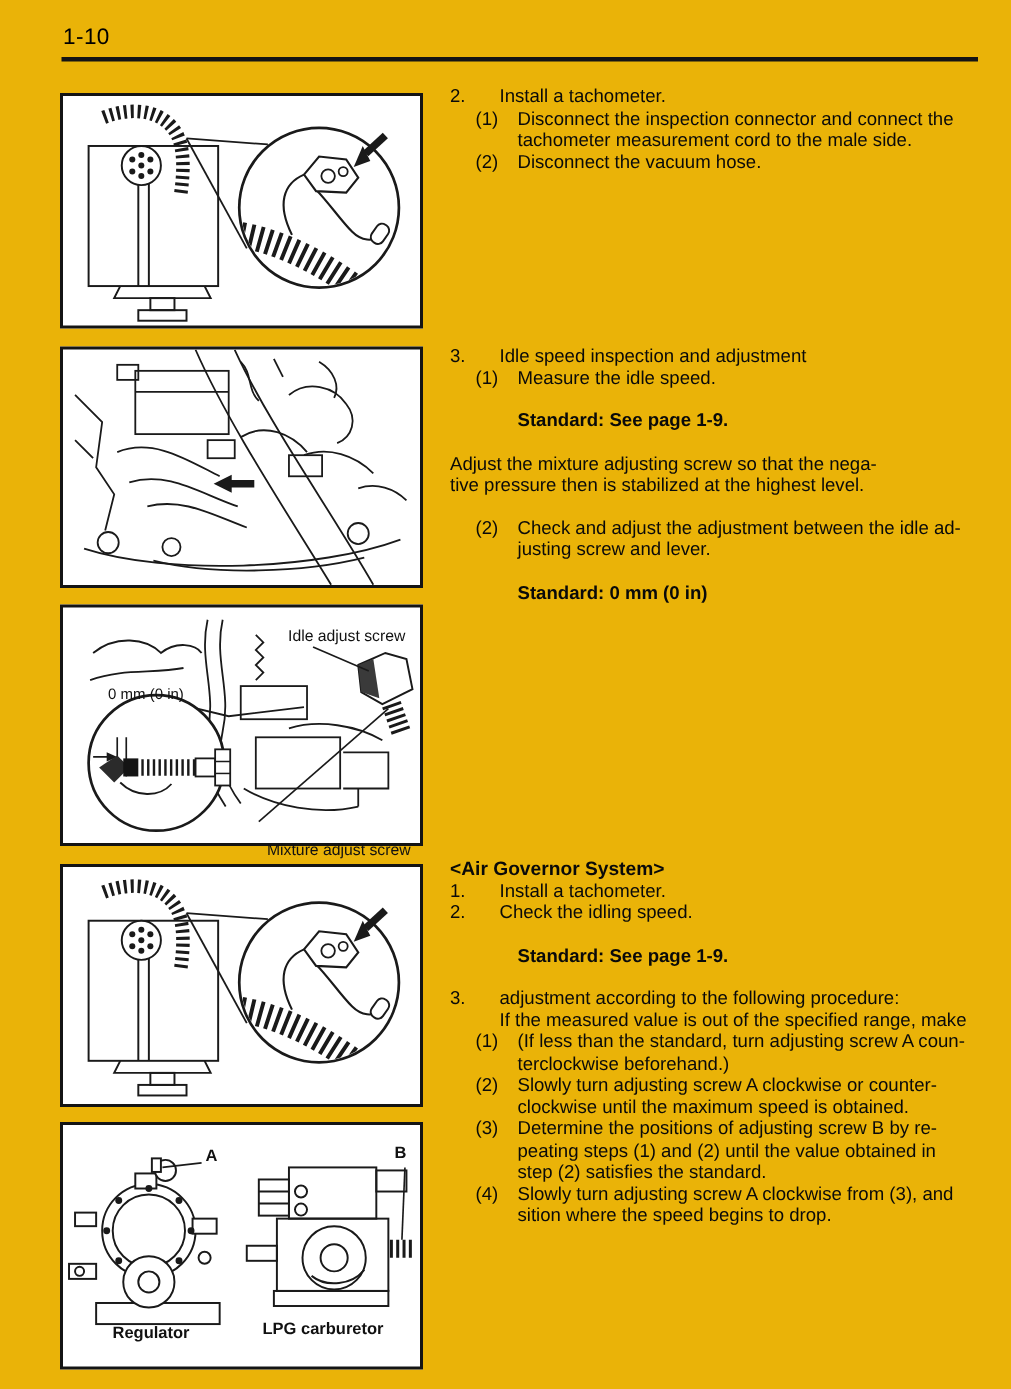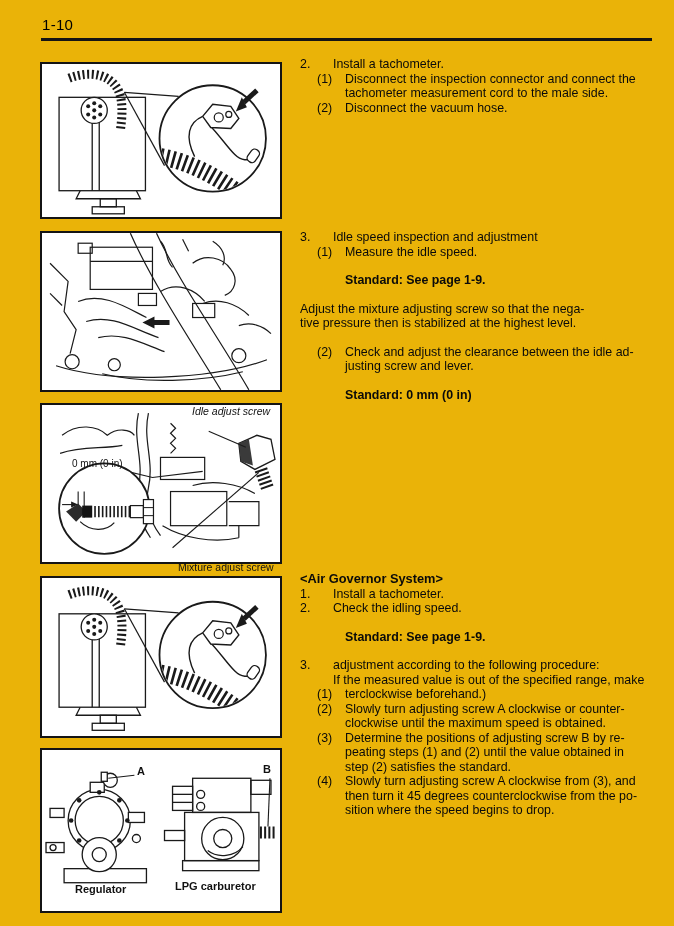--- a/index.html
+++ b/index.html
@@ -163,21 +163,21 @@
       <polygon points="36,99 29,96 29,102" fill="#1a1a1a"></polygon>
       <polygon points="24,106 36,98 44,106 34,116" fill="#2b2b2b"></polygon>
       <rect x="40" y="100" width="10" height="12" fill="#141414"></rect>
       <path d="M52,106 L88,106" stroke="#1a1a1a" stroke-width="11" stroke-dasharray="1.6,2.2" fill="none"></path>
       <rect x="88" y="100" width="13" height="12" fill="#ffffff" stroke="#1a1a1a" stroke-width="1.2"></rect>
       <rect x="101" y="94" width="10" height="24" fill="#ffffff" stroke="#1a1a1a" stroke-width="1.2"></rect>
       <line x1="101" y1="102" x2="111" y2="102" stroke="#1a1a1a" stroke-width="1"></line>
       <line x1="101" y1="110" x2="111" y2="110" stroke="#1a1a1a" stroke-width="1"></line>
       <path d="M38,116 C48,126 64,126 72,117" stroke="#1a1a1a" stroke-width="1.2" fill="none"></path>
     </svg>
-    <span class="fig-label" style="left:150px;top:0;font-style:italic;">Idle adjust screw</span>
+    <span class="fig-label" style="left:150px;top:13px;">Idle adjust screw</span>
     <span class="fig-label" style="left:30px;top:53px;font-size:10px;">0 mm (0 in)</span>
     <span class="fig-label" style="left:136px;top:136px;margin-top:20px;">Mixture adjust screw</span>
   </div>
 
   <div class="panel" style="top:576px;height:162px;">
     <svg viewBox="0 0 237 152" preserveAspectRatio="xMidYMid meet">
         <use href="#tach-art"></use>
       </svg>
   </div>
 
@@ -270,21 +270,21 @@
         </span>
     </div>
     <div class="std">Standard: See page 1-9.</div>
     <div class="para">
       <div class="ln">Adjust the mixture adjusting screw so that the nega-</div>
       <div class="ln">tive pressure then is stabilized at the highest level.</div>
     </div>
     <div class="sub gap">
       <span class="n">(2)</span>
       <span class="t">
-        <div class="ln">Check and adjust the clearance between the idle ad-</div>
+        <div class="ln">Check and adjust the adjustment between the idle ad-</div>
         <div class="ln">justing screw and lever.</div>
       </span>
     </div>
     <div class="std">Standard: 0 mm (0 in)</div>
   </div>
 
   <div class="txt-block" style="top:572px;">
     <div class="heading">&lt;Air Governor System&gt;</div>
     <div class="item">
       <span class="n">1.</span>
@@ -302,20 +302,21 @@
     <div class="item">
       <span class="n">3.</span>
       <span class="t">
         <div class="ln">adjustment according to the following procedure:</div>
         <div class="ln">If the measured value is out of the specified range, make</div>
       </span>
     </div>
     <div class="sub">
       <span class="n">(1)</span>
       <span class="t">
+        <div class="ln">(If less than the standard, turn adjusting screw A coun-</div>
         <div class="ln">terclockwise beforehand.)</div>
       </span>
     </div>
     <div class="sub">
       <span class="n">(2)</span>
       <span class="t">
         <div class="ln">Slowly turn adjusting screw A clockwise or counter-</div>
         <div class="ln">clockwise until the maximum speed is obtained.</div>
       </span>
     </div>
@@ -324,19 +325,18 @@
       <span class="t">
         <div class="ln">Determine the positions of adjusting screw B by re-</div>
         <div class="ln">peating steps (1) and (2) until the value obtained in</div>
         <div class="ln">step (2) satisfies the standard.</div>
       </span>
     </div>
     <div class="sub">
       <span class="n">(4)</span>
       <span class="t">
         <div class="ln">Slowly turn adjusting screw A clockwise from (3), and</div>
-        <div class="ln">then turn it 45 degrees counterclockwise from the po-</div>
         <div class="ln">sition where the speed begins to drop.</div>
       </span>
     </div>
   </div>
 
 </div>
 
 </body></html>

